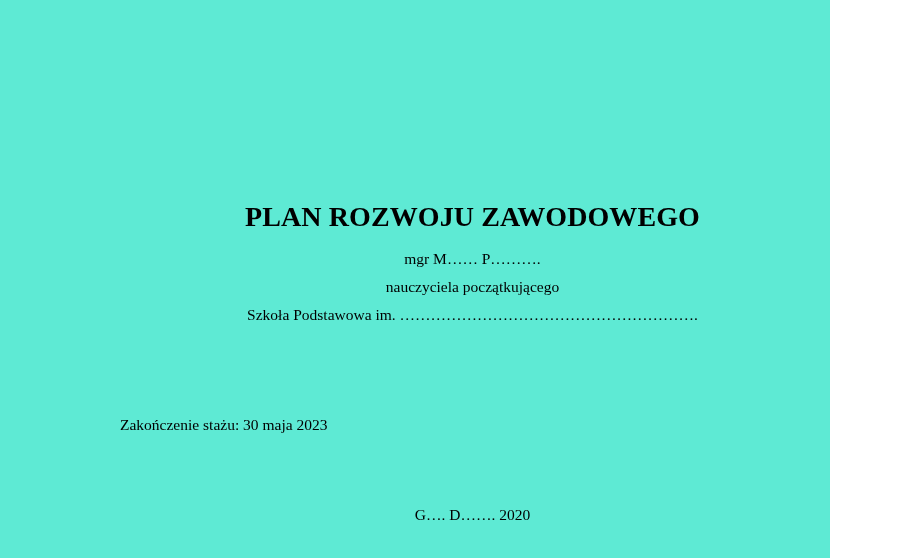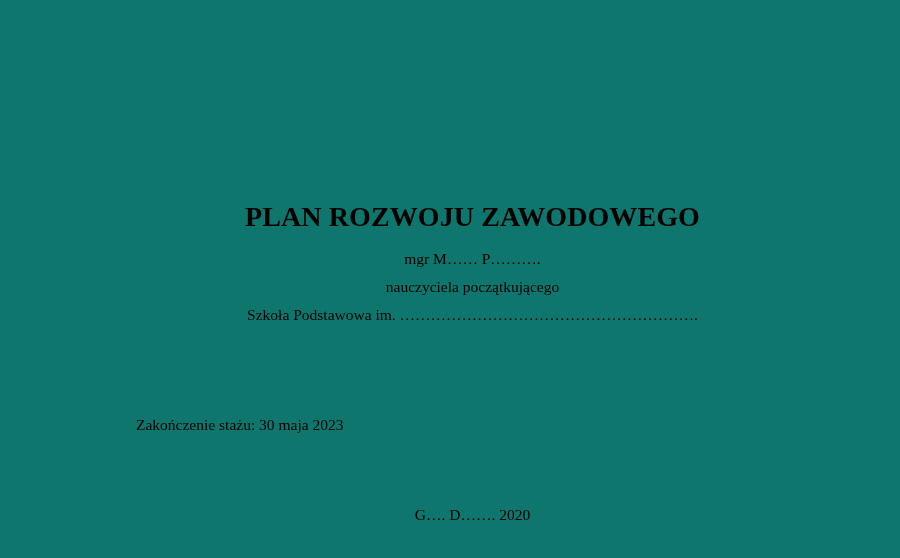--- a/index.html
+++ b/index.html
@@ -11,22 +11,22 @@
       width: 900px;
       height: 558px;
       position: relative;
       overflow: hidden;
       font-family: "Liberation Serif", "DejaVu Serif", serif;
       color: #000000;
     }
     .page {
       position: absolute;
       left: 0; top: 0;
-      width: 900px; height: 558px;
-      background: #0f766e;
+      width: 830px; height: 558px;
+      background: #5eead4;
     }
     .line {
       position: absolute;
       white-space: nowrap;
       line-height: 1;
     }
     .center {
       left: 0;
       width: 945px; 
       text-align: center;
@@ -37,21 +37,21 @@
       font-weight: bold;
       letter-spacing: 0.1px;
     }
     .body-text {
       font-size: 15.5px;
     }
     .author { top: 251px; }
     .role { top: 279px; }
     .school { top: 307px; }
     .start { top: 389px; left: 120px; }
-    .end { top: 417px; left: 136px; }
+    .end { top: 417px; left: 120px; }
     .place-date { top: 507px; }
     .cursor {
       display: inline-block;
       width: 1px;
       height: 17px;
       background: #000000;
       vertical-align: -3px;
       margin-left: 0px;
     }
   </style>

